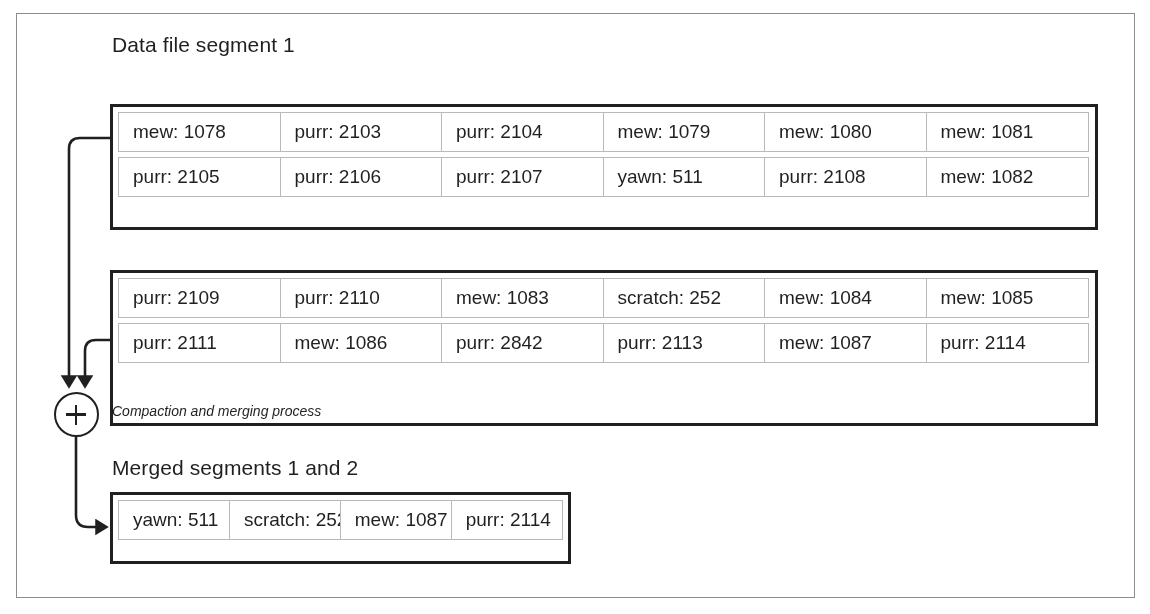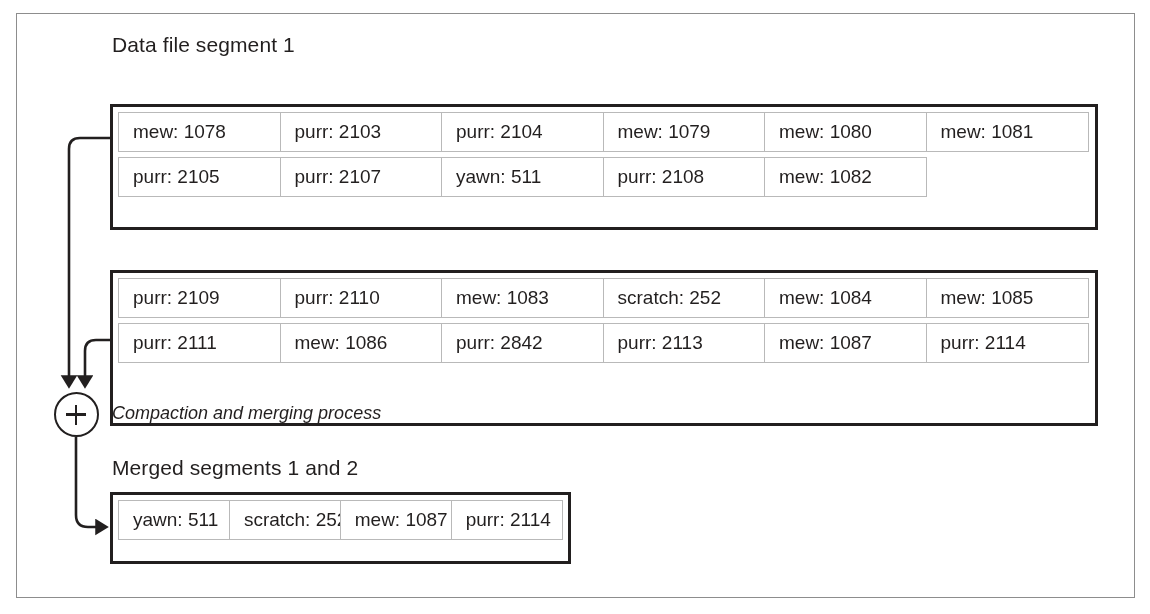--- a/index.html
+++ b/index.html
@@ -101,21 +101,21 @@
     left: 18.7px;
     top: 10.5px;
     width: 2.6px;
     height: 20px;
   }
 
   .process-caption {
     position: absolute;
     left: 112px;
     top: 403px;
-    font-size: 18px;
+    font-size: 14px;
     font-style: italic;
     color: #221f1f;
     white-space: nowrap;
   }
 
   .connectors {
     position: absolute;
     left: 0;
     top: 0;
     width: 1150px;
@@ -136,20 +136,21 @@
     <div class="seg-row">
       <div class="cell">mew: 1078</div>
       <div class="cell">purr: 2103</div>
       <div class="cell">purr: 2104</div>
       <div class="cell">mew: 1079</div>
       <div class="cell">mew: 1080</div>
       <div class="cell">mew: 1081</div>
     </div>
     <div class="seg-row">
       <div class="cell">purr: 2105</div>
+      <div class="cell">purr: 2106</div>
       <div class="cell">purr: 2107</div>
       <div class="cell">yawn: 511</div>
       <div class="cell">purr: 2108</div>
       <div class="cell">mew: 1082</div>
     </div>
   </div>
 
 
   <div class="segment-box seg-wide" style="left:110px; top:270px; width:988px; height:156px;">
     <div class="seg-row">

